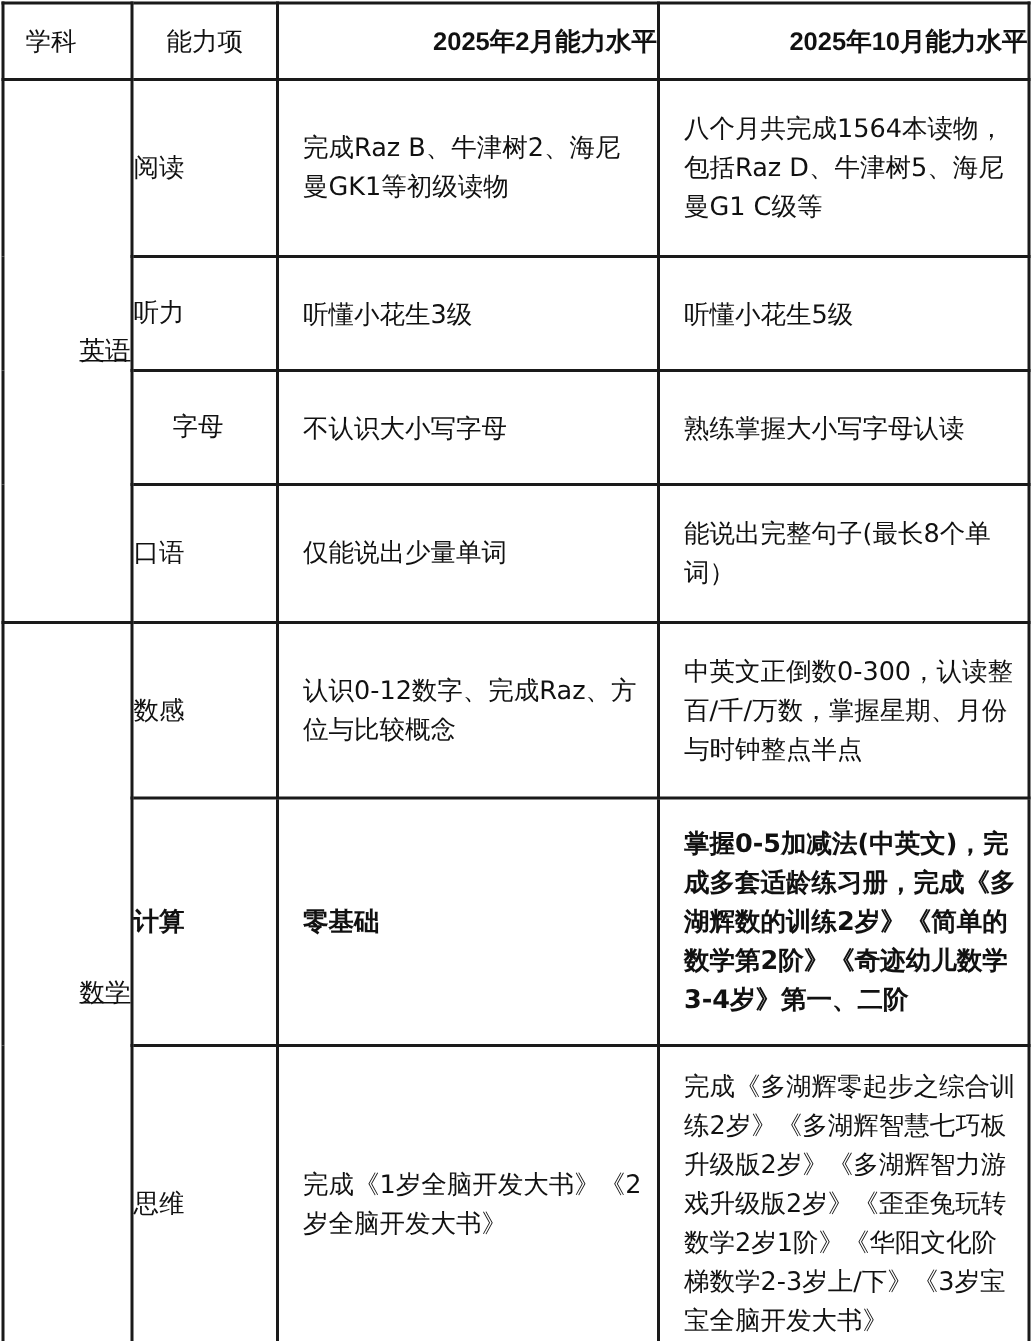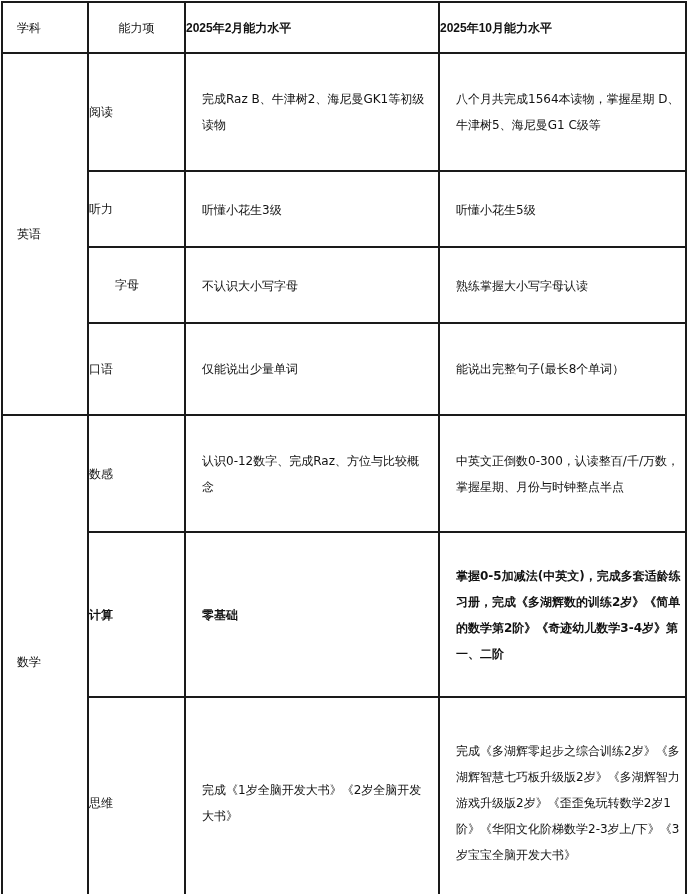--- a/index.html
+++ b/index.html
@@ -17,42 +17,43 @@
     table.ability-table {
       position: absolute;
       left: 1px;
       top: 1px;
       border-collapse: collapse;
       table-layout: fixed;
       width: 684px;
     }
     table.ability-table td, table.ability-table th {
       border: 2px solid #1a1a1a;
-      font-size: 12px;
+      font-size: 17px;
       line-height: 26px;
       padding: 0;
       vertical-align: middle;
       word-break: break-all;
     }
     col.c-subject { width: 86px; }
     col.c-item { width: 97px; }
     col.c-feb { width: 254px; }
     col.c-oct { width: 247px; }
 
     th {
       font-weight: normal;
       height: 49px;
     }
     th.h-subject { text-align: left; padding-left: 14px !important; }
     th.h-item { text-align: center; }
-    th.h-date { text-align: left; font-weight: bold; font-family: "Liberation Sans", "DejaVu Sans", sans-serif; font-size: 16px; }
+    th.h-date { text-align: right; font-weight: bold; font-family: "Liberation Sans", "DejaVu Sans", sans-serif; font-size: 16px; }
 
     td.subject-cell {
-      text-align: left;
+      text-align: right;
       padding-left: 14px !important;
+      text-decoration: underline;
     }
     td.item-cell {
     }
     td.desc-cell {
       vertical-align: top;
       padding: 10px 10px 10px 16px !important;
       text-align: left;
     }
     td.desc-cell.oct {
       padding-left: 16px !important;
@@ -87,21 +88,21 @@
       <th class="h-date">2025年2月能力水平</th>
       <th class="h-date">2025年10月能力水平</th>
     </tr>
   </thead>
   <tbody>
 
     <tr class="r-reading">
       <td class="subject-cell" rowspan="4">英语</td>
       <td class="item-cell">阅读</td>
       <td class="desc-cell">完成Raz B、牛津树2、海尼曼GK1等初级读物</td>
-      <td class="desc-cell oct">八个月共完成1564本读物，掌握星期 D、牛津树5、海尼曼G1 C级等</td>
+      <td class="desc-cell oct">八个月共完成1564本读物，包括Raz D、牛津树5、海尼曼G1 C级等</td>
     </tr>
     <tr class="r-listening">
       <td class="item-cell">听力</td>
       <td class="desc-cell">听懂小花生3级</td>
       <td class="desc-cell oct">听懂小花生5级</td>
     </tr>
     <tr class="r-letters">
       <td class="item-cell">字母</td>
       <td class="desc-cell">不认识大小写字母</td>
       <td class="desc-cell oct">熟练掌握大小写字母认读</td>

